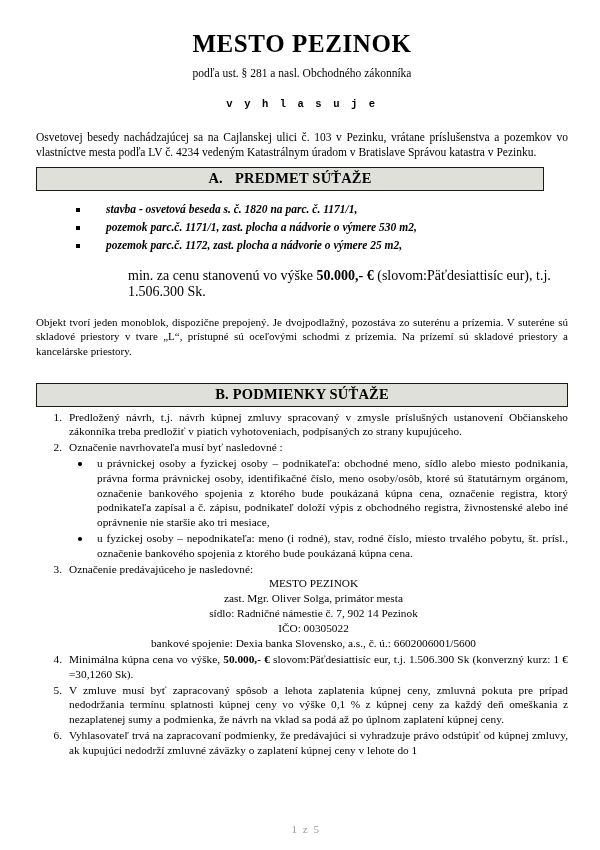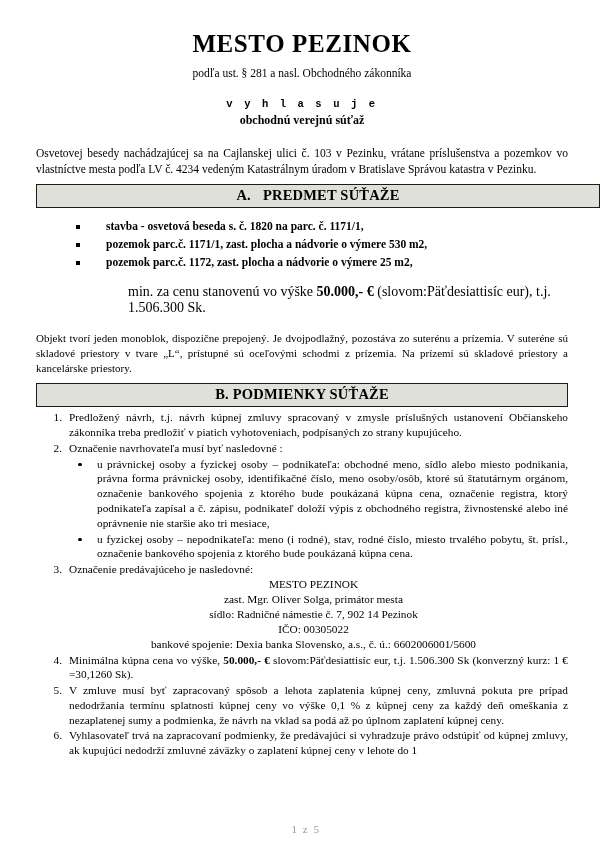--- a/index.html
+++ b/index.html
@@ -65,34 +65,35 @@
     margin: 7px 0 0 0;
     border: 1.6px solid #1a1a1a;
     background: #e0e0da;
     text-align: center;
     font-weight: bold;
     font-size: 14.5px;
     padding: 2px 0 3px 0;
     letter-spacing: 0.2px;
     box-sizing: border-box;
   }
-  .section-bar.bar-a { width: 564px; }
-  .section-bar.bar-b { margin-top: 8px; width: 532px; }
+  .section-bar.bar-a { width: 508px; }
+  .section-bar.bar-b { margin-top: 24px; width: 532px; }
   .bar-a-label .letter { margin-right: 12px; }
 
   
   .lead-bold {
     font-weight: bold;
     font-size: 12px;
     margin-top: 4px;
   }
   ul.sq-list {
     list-style: none;
     margin: 10px 0 0 0;
     padding: 0;
+    font-style: italic;
   }
   ul.sq-list li {
     position: relative;
     font-weight: bold;
     font-size: 11.5px;
     line-height: 1.55;
     padding-left: 70px;
   }
   ul.sq-list li::before {
     content: "";
@@ -188,21 +189,20 @@
 </head>
 <body>
 
 <div class="page">
 
   <h1 class="doc-title">MESTO PEZINOK</h1>
   <div class="doc-subtitle">podľa ust. § 281 a nasl. Obchodného zákonníka</div>
 
   <div class="proclaim-block">
     <div class="proclaim-word">v y h l a s u j e</div>
-    <div class="proclaim-line">obchodnú verejnú súťaž</div>
   </div>
 
   <div class="intro">Osvetovej besedy nachádzajúcej sa na Cajlanskej ulici č. 103 v Pezinku, vrátane príslušenstva a pozemkov vo vlastníctve mesta podľa LV č. 4234 vedeným Katastrálnym úradom v Bratislave Správou katastra v Pezinku.</div>
 
   <div class="section-bar bar-a">
     <span class="bar-a-label">
       <span class="letter">A.</span><span>PREDMET SÚŤAŽE</span>
     </span>
   </div>
 

